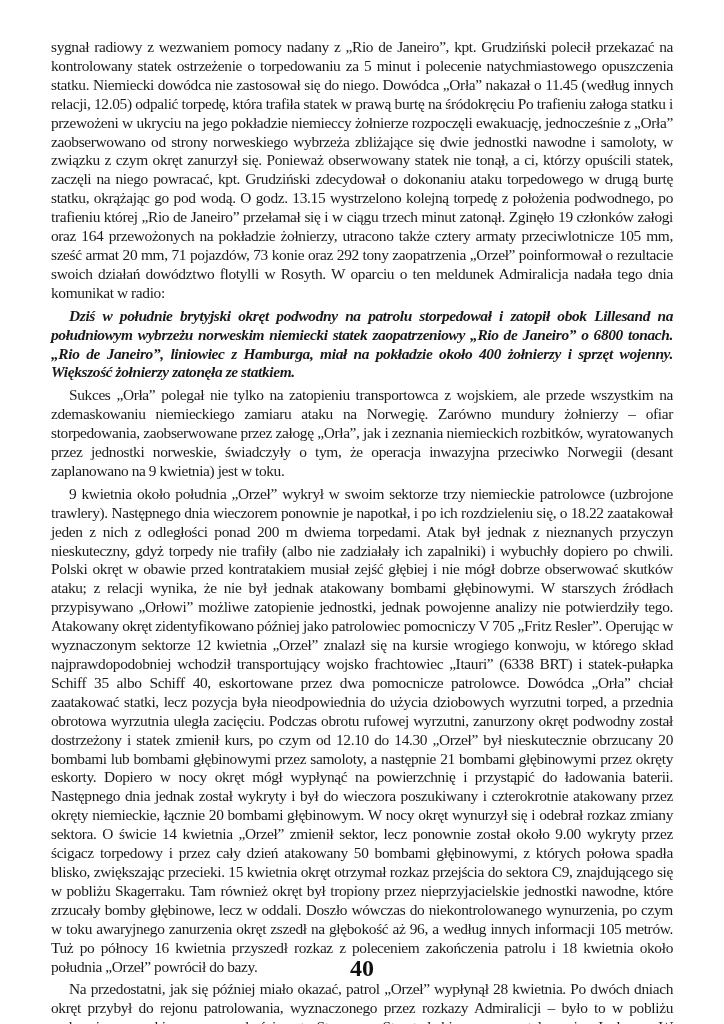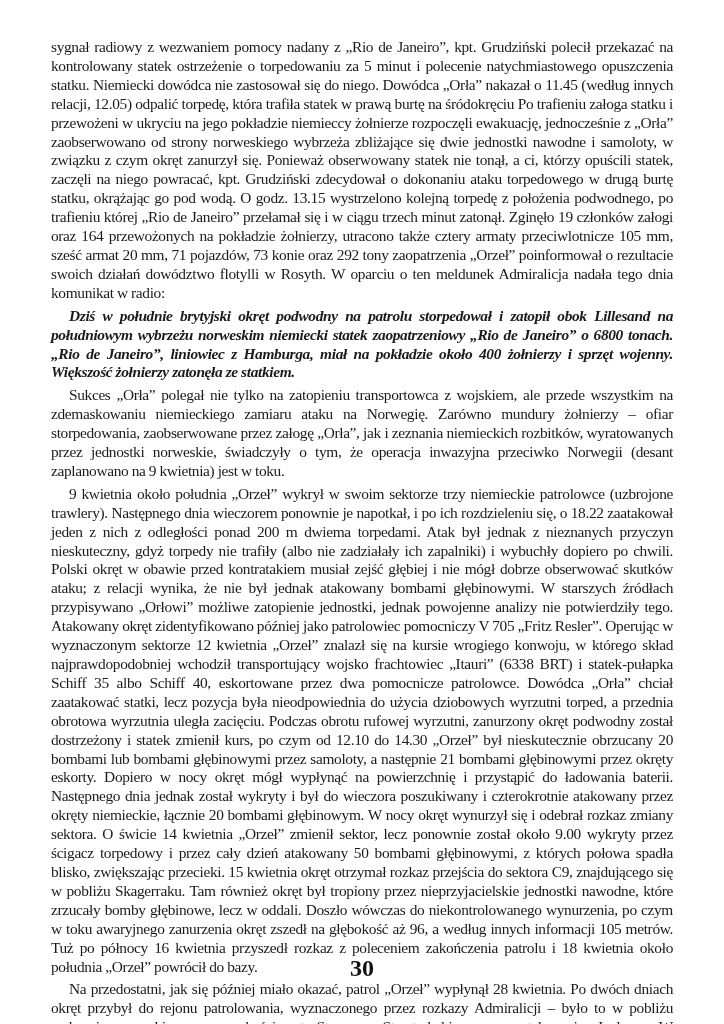--- a/index.html
+++ b/index.html
@@ -36,13 +36,13 @@
 <body>
 
 <div class="page">
   <p class="">sygnał radiowy z wezwaniem pomocy nadany z „Rio de Janeiro”, kpt. Grudziński polecił przekazać na kon­trolowany statek ostrzeżenie o torpedowaniu za 5 minut i polecenie natychmiastowego opuszczenia statku. Niemiecki dowódca nie zastosował się do niego. Dowódca „Orła” nakazał o 11.45 (według innych relacji, 12.05) odpalić torpedę, która trafiła statek w prawą burtę na śródokręciu Po trafieniu załoga statku i przewo­żeni w ukryciu na jego pokładzie niemieccy żołnierze rozpoczęli ewakuację, jednocześnie z „Orła” zaobser­wowano od strony norweskiego wybrzeża zbliżające się dwie jednostki nawodne i samoloty, w związku z czym okręt zanurzył się. Ponieważ obserwowany statek nie tonął, a ci, którzy opuścili statek, zaczęli na niego powracać, kpt. Grudziński zdecydował o dokonaniu ataku torpedowego w drugą burtę statku, okrążając go pod wodą. O godz. 13.15 wystrzelono kolejną torpedę z położenia podwodnego, po trafieniu której „Rio de Janeiro” przełamał się i w ciągu trzech minut zatonął. Zginęło 19 członków załogi oraz 164 przewożonych na pokładzie żołnierzy, utracono także cztery armaty przeciwlotnicze 105 mm, sześć armat 20 mm, 71 pojaz­dów, 73 konie oraz 292 tony zaopatrzenia „Orzeł” poinformował o rezultacie swoich działań dowództwo flotylli w Rosyth. W oparciu o ten meldunek Admiralicja nadała tego dnia komunikat w radio:</p>
   <p class="quote">Dziś w południe brytyjski okręt podwodny na patrolu storpedował i zatopił obok Lillesand na południowym wybrzeżu norweskim niemiecki statek zaopatrzeniowy „Rio de Janeiro” o 6800 tonach. „Rio de Janeiro”, liniowiec z Hamburga, miał na pokładzie około 400 żołnierzy i sprzęt wojenny. Większość żołnierzy zatonęła ze statkiem.</p>
   <p class="indent">Sukces „Orła” polegał nie tylko na zatopieniu transportowca z wojskiem, ale przede wszystkim na zdema­skowaniu niemieckiego zamiaru ataku na Norwegię. Zarówno mundury żołnierzy – ofiar storpedowania, za­obserwowane przez załogę „Orła”, jak i zeznania niemieckich rozbitków, wyratowanych przez jednostki nor­weskie, świadczyły o tym, że operacja inwazyjna przeciwko Norwegii (desant zaplanowano na 9 kwietnia) jest w toku.</p>
   <p class="indent">9 kwietnia około południa „Orzeł” wykrył w swoim sektorze trzy niemieckie patrolowce (uzbrojone traw­lery). Następnego dnia wieczorem ponownie je napotkał, i po ich rozdzieleniu się, o 18.22 zaatakował jeden z nich z odległości ponad 200 m dwiema torpedami. Atak był jednak z nieznanych przyczyn nieskuteczny, gdyż torpedy nie trafiły (albo nie zadziałały ich zapalniki) i wybuchły dopiero po chwili. Polski okręt w oba­wie przed kontratakiem musiał zejść głębiej i nie mógł dobrze obserwować skutków ataku; z relacji wynika, że nie był jednak atakowany bombami głębinowymi. W starszych źródłach przypisywano „Orłowi” możliwe zatopienie jednostki, jednak powojenne analizy nie potwierdziły tego. Atakowany okręt zidentyfikowano później jako patrolowiec pomocniczy V 705 „Fritz Resler”. Operując w wyznaczonym sektorze 12 kwietnia „Orzeł” znalazł się na kursie wrogiego konwoju, w którego skład najprawdopodobniej wchodził transportu­jący wojsko frachtowiec „Itauri” (6338 BRT) i statek-pułapka Schiff 35 albo Schiff 40, eskortowane przez dwa pomocnicze patrolowce. Dowódca „Orła” chciał zaatakować statki, lecz pozycja była nieodpowiednia do użycia dziobowych wyrzutni torped, a przednia obrotowa wyrzutnia uległa zacięciu. Podczas obrotu rufo­wej wyrzutni, zanurzony okręt podwodny został dostrzeżony i statek zmienił kurs, po czym od 12.10 do 14.30 „Orzeł” był nieskutecznie obrzucany 20 bombami lub bombami głębinowymi przez samoloty, a następnie 21 bombami głębinowymi przez okręty eskorty. Dopiero w nocy okręt mógł wypłynąć na powierzchnię i przystąpić do ładowania baterii. Następnego dnia jednak został wykryty i był do wieczora poszukiwany i czterokrotnie atakowany przez okręty niemieckie, łącznie 20 bombami głębinowym. W nocy okręt wynurzył się i odebrał rozkaz zmiany sektora. O świcie 14 kwietnia „Orzeł” zmienił sektor, lecz ponownie został około 9.00 wykryty przez ścigacz torpedowy i przez cały dzień atakowany 50 bombami głębinowymi, z których połowa spadła blisko, zwiększając przecieki. 15 kwietnia okręt otrzymał rozkaz przejścia do sektora C9, znaj­dującego się w pobliżu Skagerraku. Tam również okręt był tropiony przez nieprzyjacielskie jednostki na­wodne, które zrzucały bomby głębinowe, lecz w oddali. Doszło wówczas do niekontrolowanego wynurzenia, po czym w toku awaryjnego zanurzenia okręt zszedł na głębokość aż 96, a według innych informacji 105 metrów. Tuż po północy 16 kwietnia przyszedł rozkaz z poleceniem zakończenia patrolu i 18 kwietnia około południa „Orzeł” powrócił do bazy.</p>
   <p class="indent">Na przedostatni, jak się później miało okazać, patrol „Orzeł” wypłynął 28 kwietnia. Po dwóch dniach okręt przybył do rejonu patrolowania, wyznaczonego przez rozkazy Admiralicji – było to w pobliżu wybrzeża nor­weskiego, na wysokości portu Stavanger. Stamtąd skierowany został w rejon Jæderens. W trakcie rejsu z okrętu wielokrotnie spostrzegano dryfujące miny morskie. 3 maja okręt otrzymał rozkaz przeprowadzenia rozpoznania w rejonie na północ od równoleżnika 59°N. Wykrył tam 4 maja grupę niemieckich trałowców,</p>
 </div>
 
-<div class="page-number">30</div>
+<div class="page-number">40</div>
 
 </body></html>

